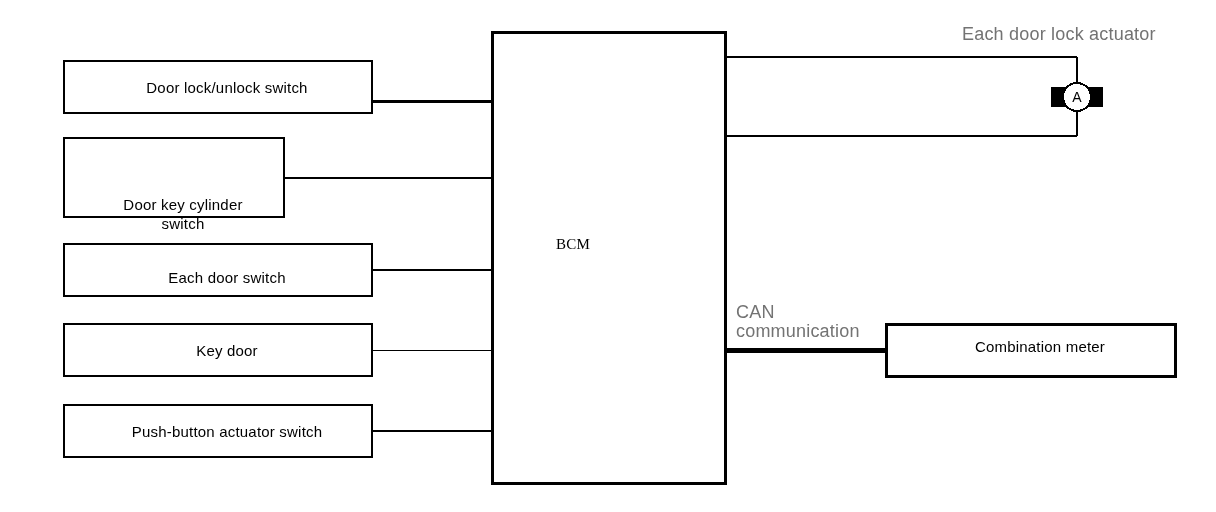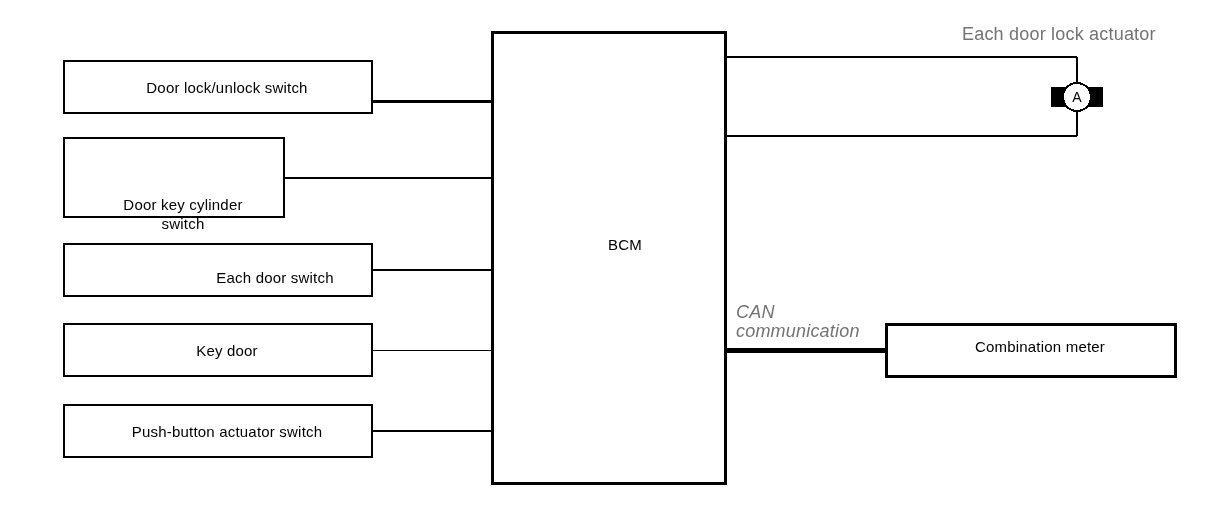--- a/index.html
+++ b/index.html
@@ -84,35 +84,35 @@
         <line x1="1077" y1="111" x2="1077" y2="136" stroke="#000000" stroke-width="2"></line>
         <rect x="1051" y="87" width="16" height="20" fill="#000000"></rect>
         <rect x="1087" y="87" width="16" height="20" fill="#000000"></rect>
         <circle cx="1077" cy="97" r="14" fill="#ffffff" stroke="#000000" stroke-width="2"></circle>
         <line x1="727" y1="350" x2="885" y2="350" stroke="#000000" stroke-width="5"></line>
         <rect x="886.5" y="324.5" width="289" height="52" fill="none" stroke="#000000" stroke-width="3"></rect>
       </g>
   </svg>
 
   <div id="overlay">
-      <div class="blk-label" style="left: 516px; top: 232px; width: 200px; height: 24px;">BCM</div>
+      <div class="blk-label" style="left: 464px; top: 232px; width: 200px; height: 24px; font-family: Liberation Serif, serif;">BCM</div>
       <div class="hit" style="left: 491px; top: 31px; width: 236px; height: 454px;"></div>
       <div class="blk-label" style="left: 63px; top: 60px; width: 310px; height: 54px;">Door lock/unlock switch</div>
       <div class="hit" style="left: 63px; top: 60px; width: 310px; height: 54px;"></div>
       <div class="blk-label" style="left: 63px; top: 137px; width: 222px; height: 81px; margin-top: 36px;">Door key cylinder
 switch</div>
       <div class="hit" style="left: 63px; top: 137px; width: 222px; height: 81px;"></div>
-      <div class="blk-label" style="left: 63px; top: 243px; width: 310px; height: 68px; margin-left: 48px;">Each door switch</div>
+      <div class="blk-label" style="left: 63px; top: 243px; width: 310px; height: 68px;">Each door switch</div>
       <div class="hit" style="left: 63px; top: 243px; width: 310px; height: 54px;"></div>
       <div class="blk-label" style="left: 63px; top: 323px; width: 310px; height: 54px;">Key door</div>
       <div class="hit" style="left: 63px; top: 323px; width: 310px; height: 54px;"></div>
       <div class="blk-label" style="left: 63px; top: 404px; width: 310px; height: 54px;">Push-button actuator switch</div>
       <div class="hit" style="left: 63px; top: 404px; width: 310px; height: 54px;"></div>
       <div class="actuator-letter" style="left: 1065px; top: 90px; width: 24px; height: 14px;">A</div>
       <div class="free-label" style="left: 962px; top: 25px;">Each door lock actuator</div>
       <div class="hit" style="left: 1053px; top: 81px; width: 48px; height: 32px;"></div>
-      <div class="free-label" style="left: 736px; top: 303px; font-style: italic;">CAN
+      <div class="free-label" style="left: 736px; top: 303px;">CAN
 communication</div>
       <div class="blk-label" style="left: 885px; top: 323px; width: 292px; height: 46px;">Combination meter</div>
       <div class="hit" style="left: 885px; top: 323px; width: 292px; height: 55px;"></div>
     </div>
 
 </div>
 
 </body></html>

